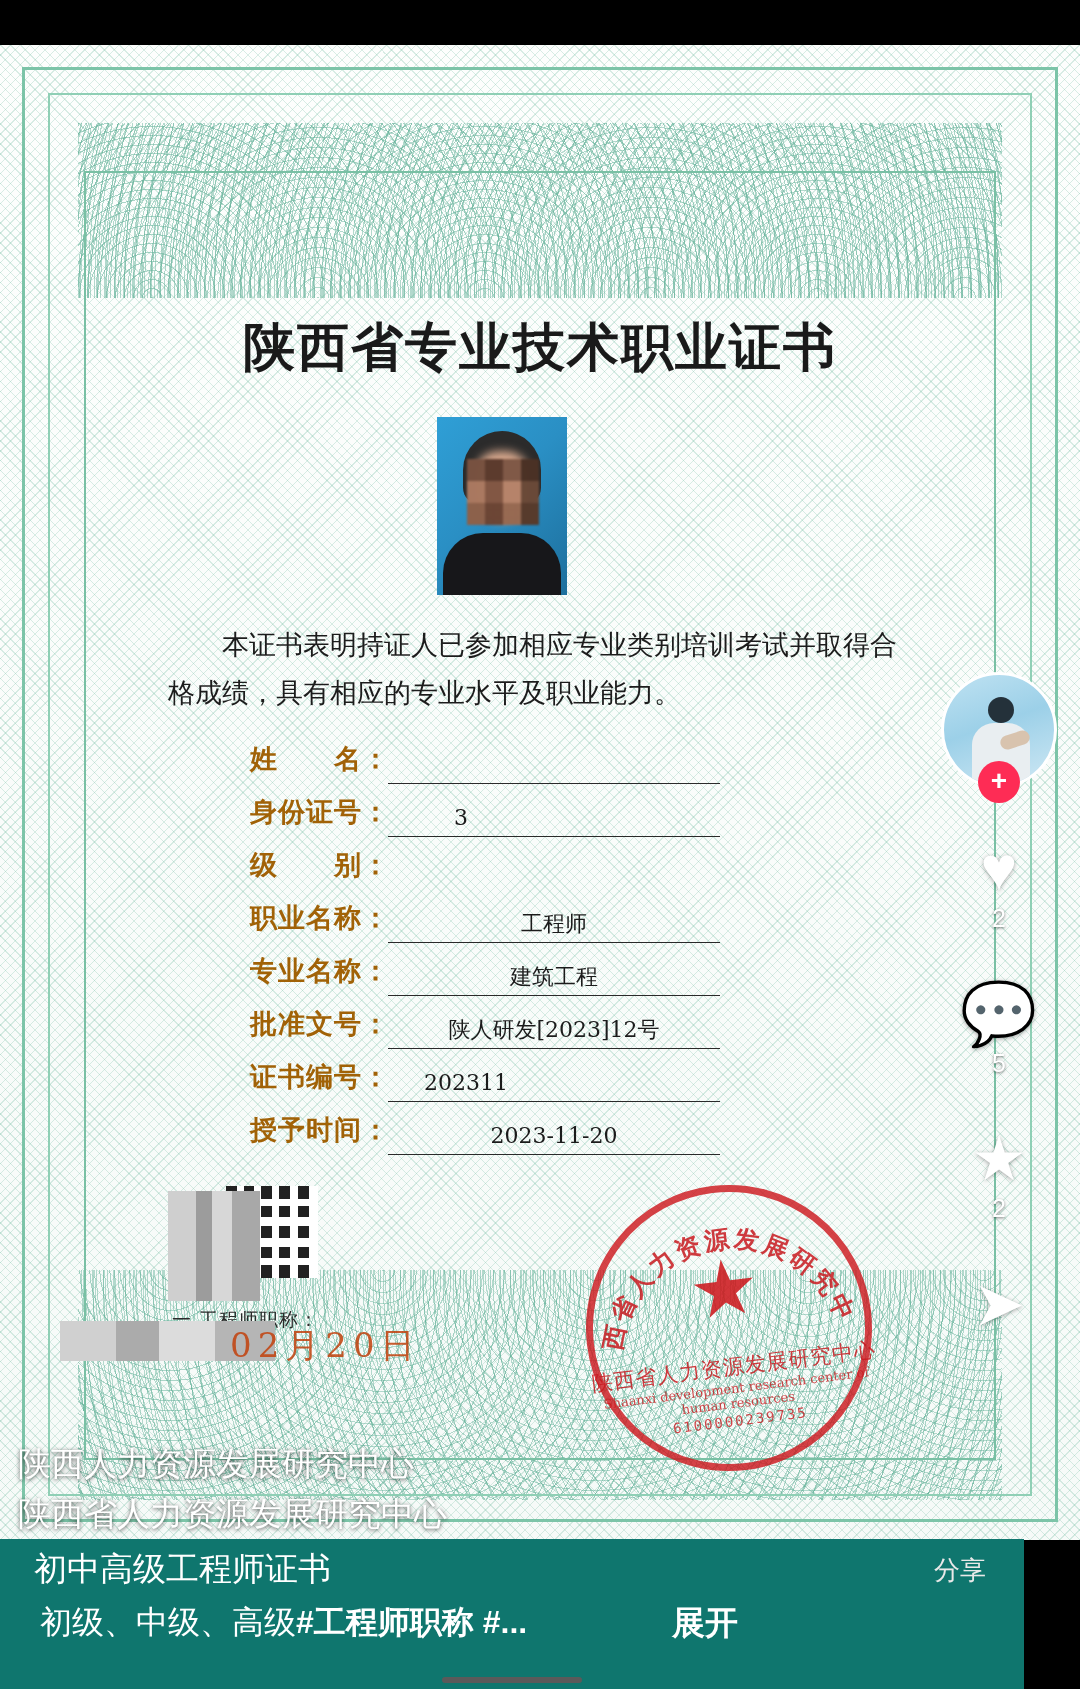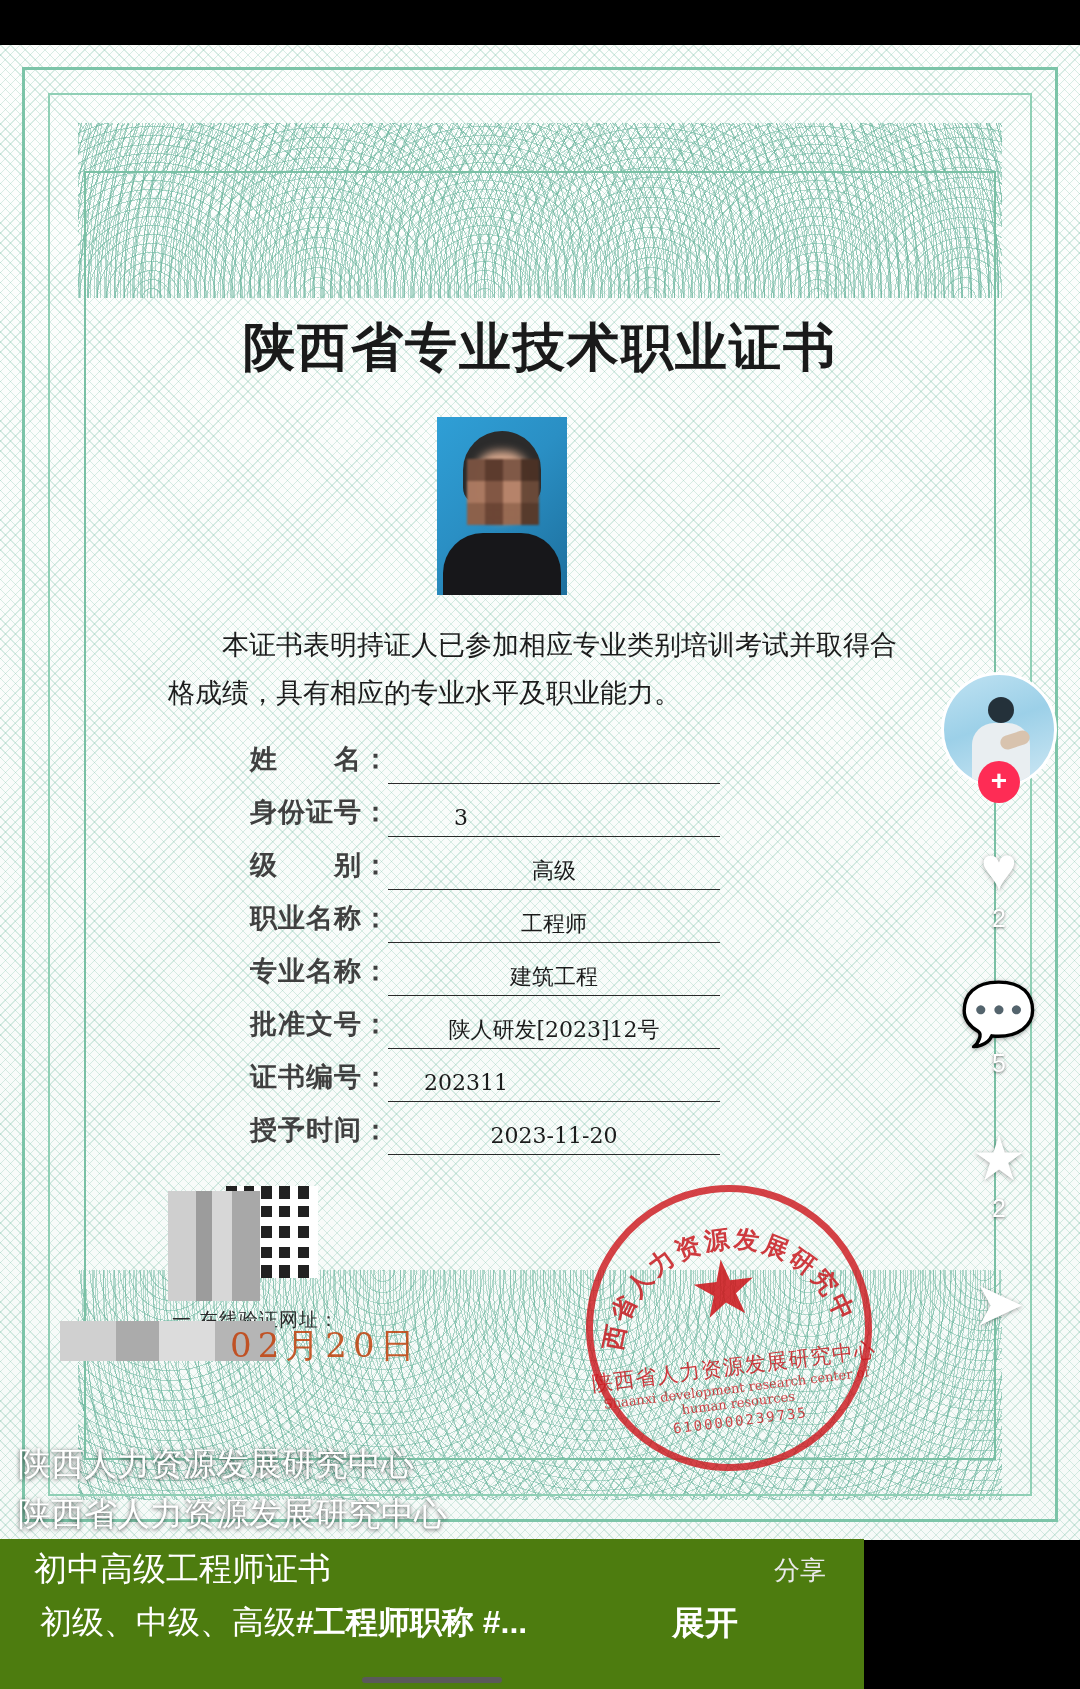--- a/index.html
+++ b/index.html
@@ -161,21 +161,21 @@
   .field-row {
     position: relative;
     height: 53px;
     display: flex;
     align-items: flex-end;
   }
   .field-label {
     font-family: Liberation Serif, serif;
     font-weight: bold;
     font-size: 27px;
-    color: #404040;
+    color: #a16207;
     width: 138px;
     letter-spacing: 1px;
     padding-bottom: 7px;
     white-space: nowrap;
   }
   .field-value {
     flex: 1;
     border-bottom: 1.6px solid #2a2a2a;
     height: 44px;
     position: relative;
@@ -395,23 +395,23 @@
   }
   .caption .line {
     font-size: 33px;
     line-height: 50px;
     text-shadow: 0 1px 4px rgba(0,0,0,.7);
   }
   .footer {
     position: absolute;
     left: 0;
     bottom: 0;
-    width: 864px;
+    width: 1024px;
     height: 150px;
-    background: #4d7c0f;
+    background: #0f766e;
     color: #fff;
   }
   .footer .title-row {
     position: absolute;
     left: 34px;
     top: 8px;
     font-size: 33px;
   }
   .footer .share {
     position: absolute;
@@ -485,21 +485,20 @@
         <div class="field-value"></div>
       </div>
 
       <div class="field-row">
         <div class="field-label">身份证号：</div>
         <div class="field-value" style="text-align:left; padding-left:66px;">3</div>
       </div>
 
       <div class="field-row">
         <div class="field-label">级　　别：</div>
-        <div class="field-value">高级</div>
       </div>
 
       <div class="field-row">
         <div class="field-label">职业名称：</div>
         <div class="field-value">工程师</div>
       </div>
 
       <div class="field-row">
         <div class="field-label">专业名称：</div>
         <div class="field-value">建筑工程</div>
@@ -517,21 +516,21 @@
 
       <div class="field-row">
         <div class="field-label">授予时间：</div>
         <div class="field-value">2023-11-20</div>
       </div>
 
     </div>
 
     <div class="qr"></div>
     <div class="qr-mask"></div>
-    <div class="verify-text">一 在线验证网址：</div>
+    <div class="verify-text">一 工程师职称：</div>
     <div class="verify-url">.cn</div>
     <div class="bottom-redact"></div>
     <div class="date-line">02月20日</div>
 
     <div class="seal">
       <div class="ring"></div>
       <svg class="arc-top" viewBox="0 0 286 286">
         <defs>
           <path id="arcpath" d="M 32,160 A 112,112 0 0 1 254,160" fill="none"></path>
         </defs>

